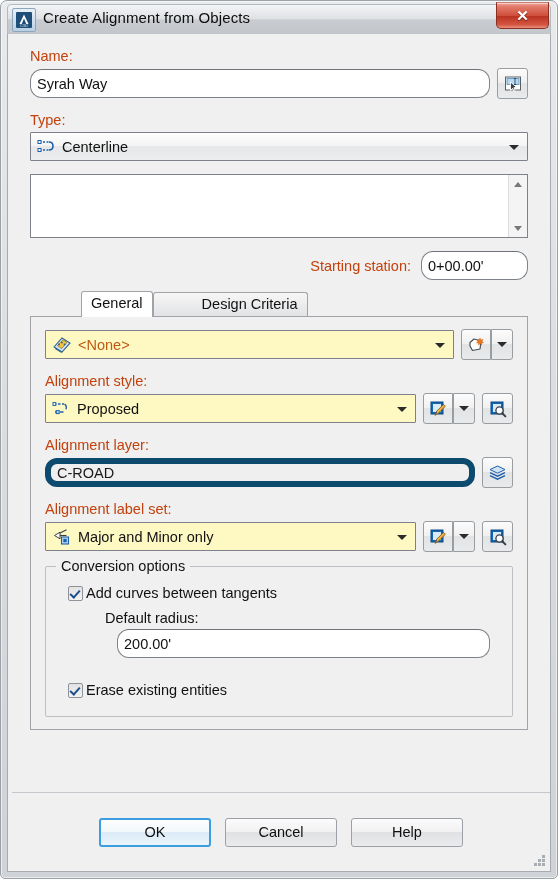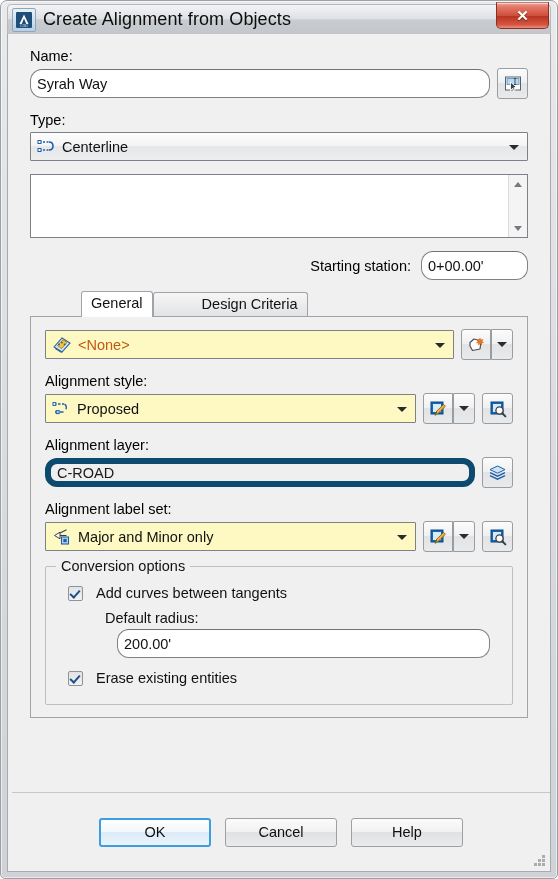--- a/index.html
+++ b/index.html
@@ -51,21 +51,21 @@
     border: 1px solid #8ba6bd;
     border-radius: 2px;
     display: flex;
     align-items: center;
     justify-content: center;
   }
   .title-icon svg { display: block; }
   .title-text {
     position: absolute;
     left: 42px; top: 8px;
-    font-size: 18px;
+    font-size: 15px;
     color: #0d0d0d;
     letter-spacing: 0.1px;
     white-space: nowrap;
   }
   .close-btn {
     position: absolute;
     right: 8px; top: 1px;
     width: 51px; height: 25px;
     border: 1px solid #8b2f23;
     border-top-color: #c57a6d;
@@ -102,21 +102,21 @@
     position: absolute;
     left: 0; right: 0; top: 0;
     bottom: 78px;
     padding: 14px 22px 0 22px;
     box-sizing: border-box;
   }
 
   
   .lbl {
     font-size: 14.5px;
-    color: #000000;
+    color: #c2410c;
     margin: 0 0 4px 0;
     display: block;
   }
 
   
   .row { position: relative; margin-bottom: 13px; }
   .row-flex { display: flex; align-items: center; gap: 7px; }
 
   input.txt, .fakeinput {
     box-sizing: border-box;
@@ -293,21 +293,21 @@
     background: #f0f0f0;
     padding: 0 5px;
     font-size: 14.5px;
     color: #111;
   }
 
   
   .chk-row {
     display: flex;
     align-items: center;
-    gap: 13px;
+    gap: 3px;
     margin: 4px 0 4px 10px;
   }
   .chkbox {
     box-sizing: border-box;
     width: 15px; height: 15px;
     background: linear-gradient(to bottom, #e3e3e3, #f2f2f2);
     border: 1px solid #8d9398;
     border-radius: 2px;
     position: relative;
     cursor: pointer;
@@ -319,21 +319,21 @@
     left: 3px; top: 1px;
     width: 4px; height: 8px;
     border: solid #1c4f8c;
     border-width: 0 2px 2px 0;
     transform: rotate(42deg);
   }
   .chk-label { font-size: 14.5px; color: #111; }
 
   .radius-label { margin: 9px 0 3px 47px; font-size: 14.5px; color: #111; }
   .radius-input { width: 100%; box-sizing: border-box; }
-  .radius-wrap { margin: 0 10px 12px 47px; padding-left: 12px; }
+  .radius-wrap { margin: 0 10px 24px 47px; padding-left: 12px; }
 
   
   .footer {
     position: absolute;
     left: 4px; right: 0; bottom: 0;
     height: 78px;
     border-top: 1px solid #c4c8cc;
     display: flex;
     align-items: center;
     justify-content: center;

